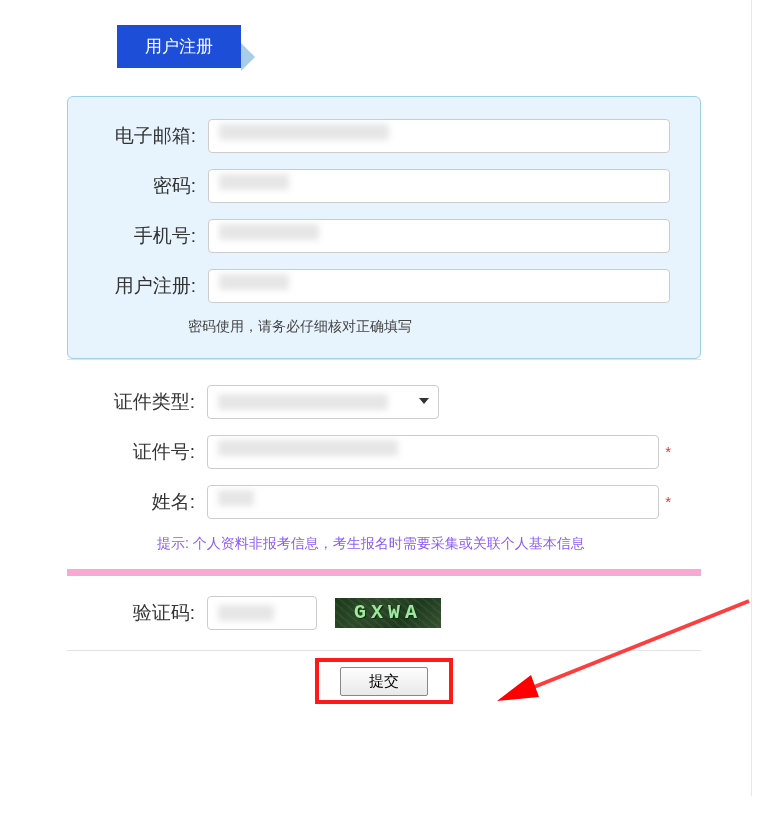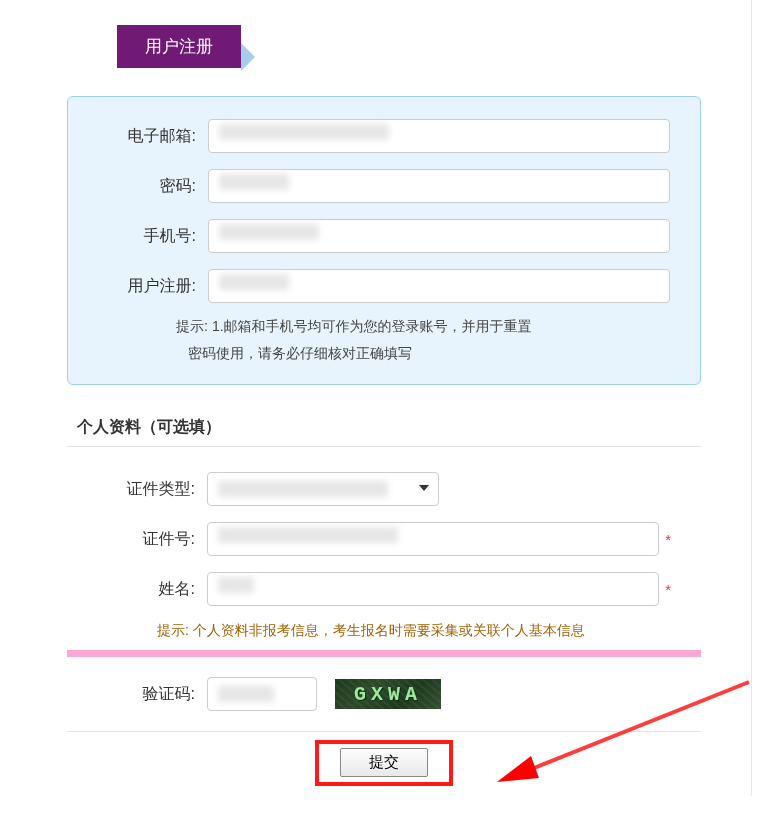--- a/index.html
+++ b/index.html
@@ -16,21 +16,21 @@
       width: 685px;
       margin-left: 67px;
       padding-top: 25px;
       border-right: 1px solid #e8e8e8;
       padding-right: 50px;
       height: 796px;
       position: relative;
     }
     .tab-banner {
       display: inline-block;
-      background: #701a75;
+      background: #1d4ed8;
       color: #fff;
       padding: 10px 28px;
       font-size: 17px;
       margin-left: 50px;
       position: relative;
     }
     .tab-banner::after {
       content: '';
       position: absolute;
       right: -14px;
@@ -51,21 +51,21 @@
     .form-row {
       display: flex;
       align-items: center;
       margin-bottom: 16px;
     }
     .form-row label {
       width: 130px;
       text-align: right;
       padding-right: 12px;
       color: #333;
-      font-size: 16px;
+      font-size: 19px;
     }
     .form-row .input-wrap {
       flex: 1;
       position: relative;
     }
     .text-input {
       width: 100%;
       height: 34px;
       border: 1px solid #ccc;
       border-radius: 4px;
@@ -127,24 +127,25 @@
     .section-box {
       border-top: 1px solid #e3e3e3;
       padding: 25px 30px 10px 10px;
     }
     .section-box-last {
        border-top: 7px solid #f9a8d4;
        border-bottom: 1px solid #e3e3e3;
        padding: 20px 30px 20px 10px;
     }
     .red-hint {
-      color: #a16207;
+      color: #8b5cf6;
       font-size: 14px;
       margin-left: 80px;
       margin-top: 8px;
+      margin-bottom: 6px;
     }
     .captcha-input {
       width: 110px;
       height: 34px;
       border: 1px solid #ccc;
       border-radius: 4px;
       padding: 4px 10px;
       background: #fff;
       display: inline-flex;
       align-items: center;
@@ -245,30 +246,25 @@
     <div class="form-row" style="margin-bottom:10px;">
       <label>用户注册:</label>
       <div class="input-wrap">
         <div class="text-input">
           <span class="blur-content" style="width:70px;"></span>
         </div>
       </div>
     </div>
 
     <div class="hint-block">
-      <div>
-        <span class="hint-label">提示:</span>
-        <span>1.邮箱和手机号均可作为您的登录账号，并用于重置</span>
-      </div>
       <div class="hint-line-indent">密码使用，请务必仔细核对正确填写</div>
     </div>
 
   </div>
 
-  <div class="section-title">个人资料（可选填）</div>
 
   <div class="section-box">
 
     <div class="form-row">
       <label>证件类型:</label>
       <div class="input-wrap">
         <div class="select-input">
           <span class="blur-content" style="width:170px;"></span>
           <span class="select-caret">
             <svg width="12" height="12" viewBox="0 0 12 12">

